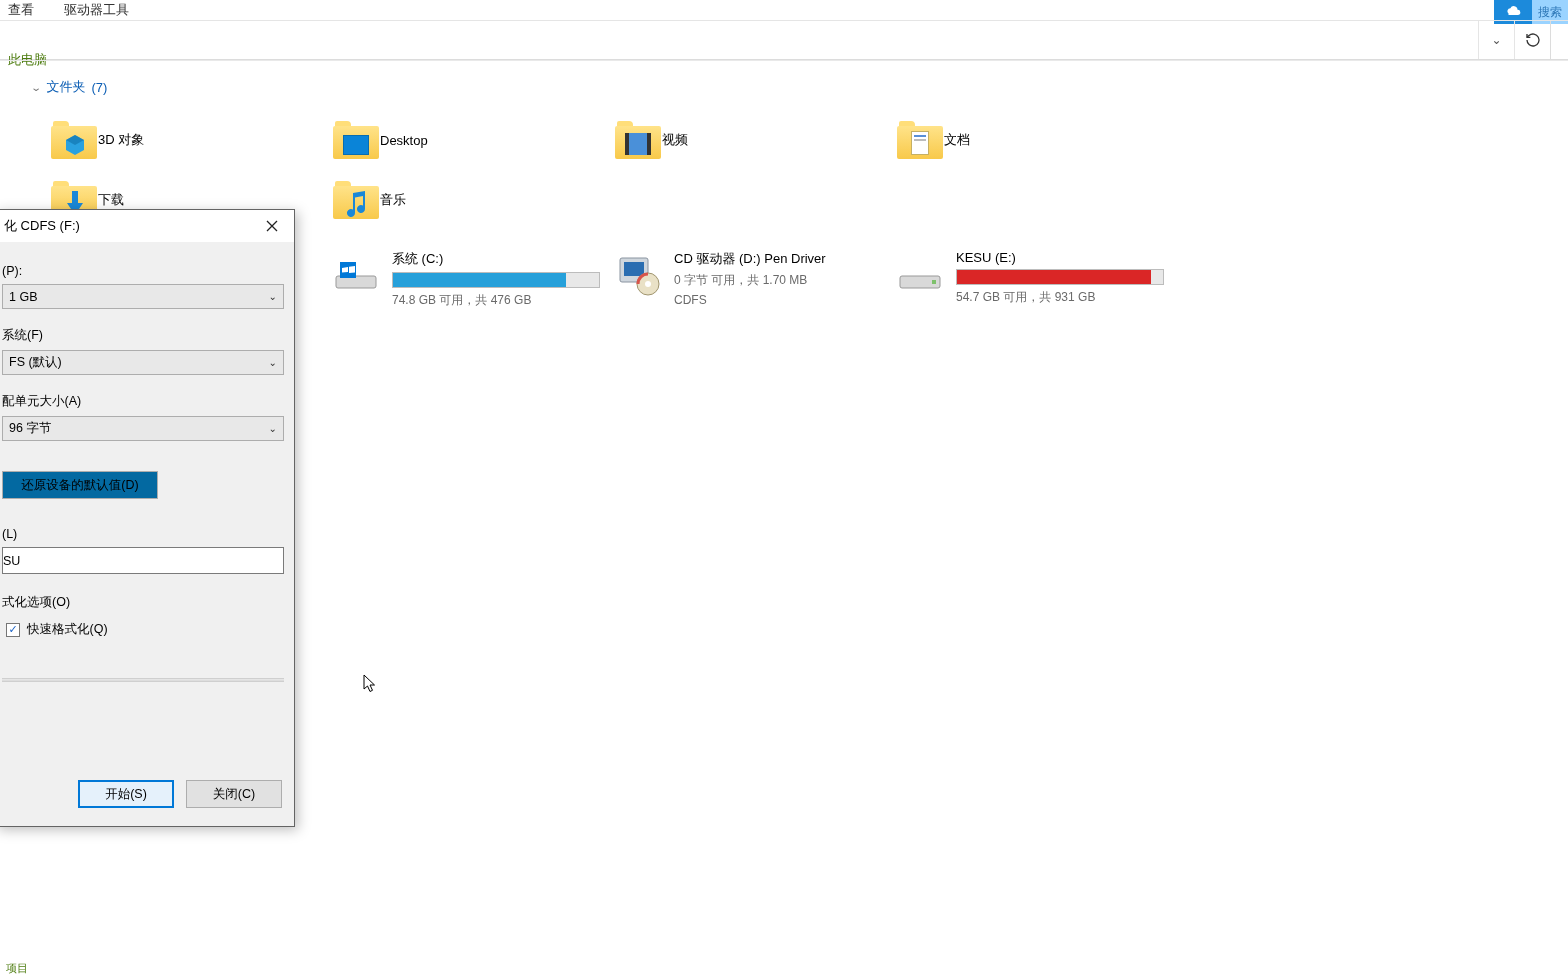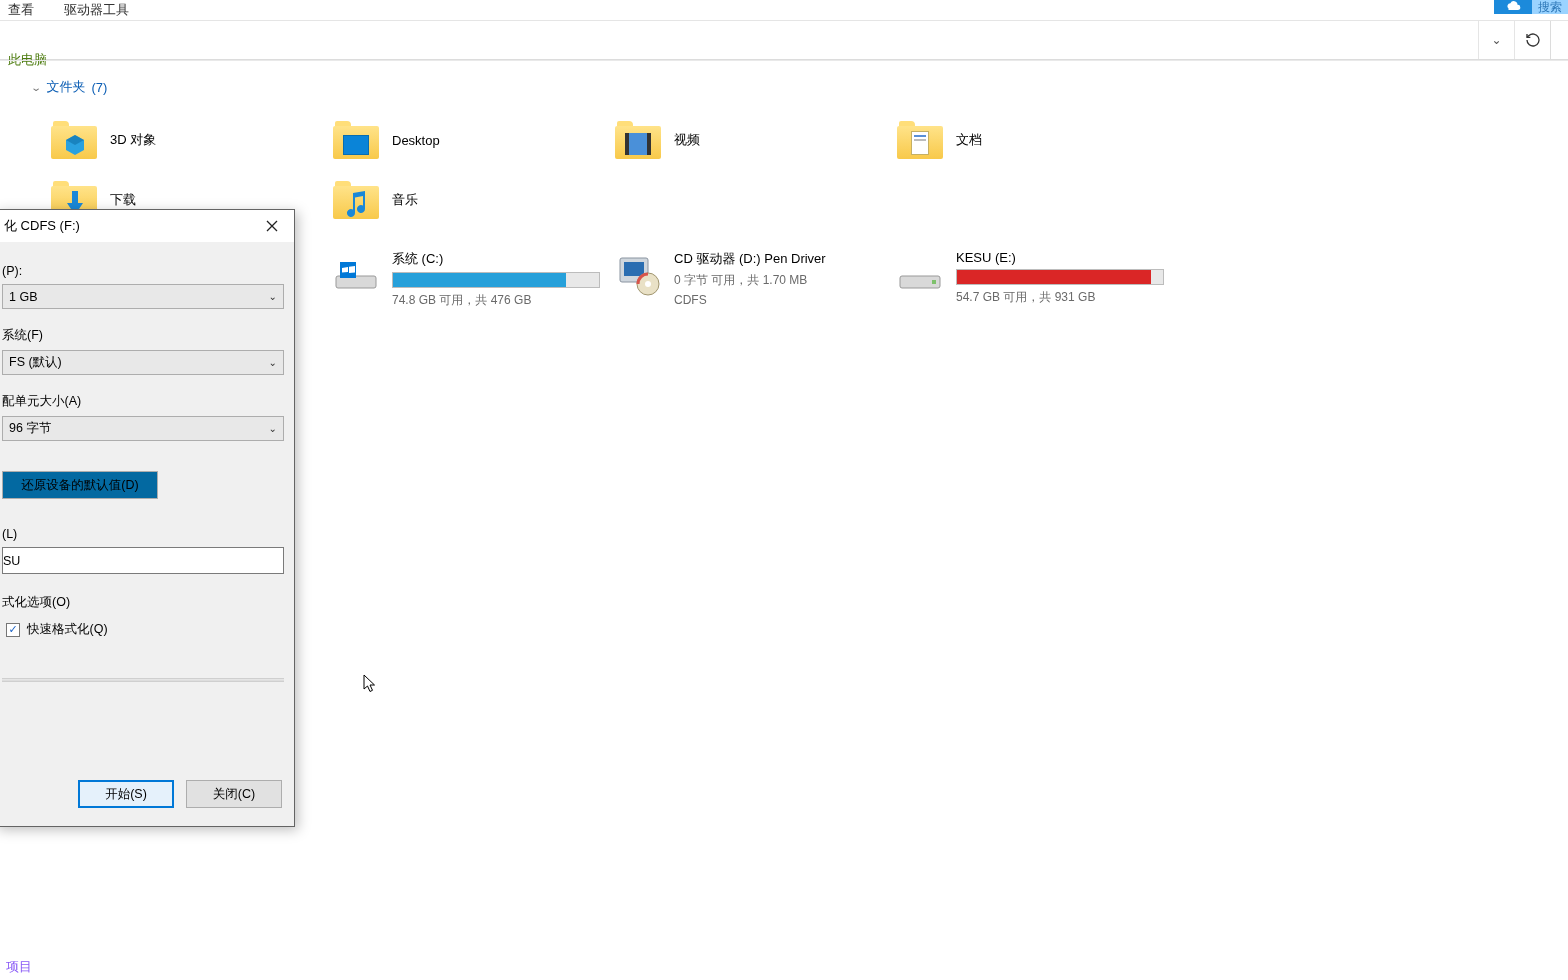--- a/index.html
+++ b/index.html
@@ -1,39 +1,39 @@
 <!DOCTYPE html>
 <html><head>
 <meta charset="utf-8">
 <style>
 * { margin: 0; padding: 0; box-sizing: border-box; font-family: "Microsoft YaHei", "Segoe UI", sans-serif; }
 body { background: #fff; width: 1568px; height: 980px; overflow: hidden; position: relative; font-size: 13px; color: #000; }
 
 .top-menu { height: 20px; display: flex; align-items: center; padding-left: 2px; gap: 18px; }
 .top-menu span { color: #333; font-size: 13px; padding: 0 6px; }
-.top-right-badges { position: absolute; top: 0; right: 0; display: flex; height: 14px; }
+.top-right-badges { position: absolute; top: 0; right: 0; display: flex; height: 24px; }
 .badge-baidu { width: 38px; background: #1c8adb; display: flex; align-items: center; justify-content: center; }
 .badge-baidu svg { width: 18px; height: 18px; }
 .badge-search { background: #9ad3ff; color: #2e78b8; padding: 0 6px; display: flex; align-items: center; font-size: 12px; }
 
 .address-bar { height: 40px; border-top: 1px solid #e5e5e5; border-bottom: 1px solid #dcdcdc; display: flex; align-items: center; padding: 0 8px; position: relative; }
 .address-text { font-size: 13px; color: #4d7c0f; margin-top: 40px; }
 .address-right { position: absolute; right: 0; display: flex; align-items: center; height: 100%; }
 .addr-btn { width: 36px; height: 38px; display: flex; align-items: center; justify-content: center; border-left: 1px solid #e5e5e5; color: #444; }
 .addr-chevron { color: #555; font-size: 12px; }
 
 .content { position: relative; padding: 18px 0 0 20px; }
 .sep-line { position:absolute; top:0; left:0; right:0; height:1px; background:#e9e9e9; }
 .group-header { display: flex; align-items: center; gap: 6px; font-size: 13px; margin-bottom: 14px; margin-left: 12px; }
 .chev-down { color: #777; font-size: 10px; display:inline-block; transform: scaleX(1.4); }
 .group-title { color: #0a5db4; }
 .group-count { color: #0a5db4; }
 
 .folders-row, .folders-row2 { display: flex; margin-left: 30px; }
-.folder-item { display: flex; align-items: center; width: 282px; height: 60px; gap: 12px; }
+.folder-item { display: flex; align-items: center; width: 282px; height: 60px; }
 .folder-icon { width: 48px; height: 42px; display: flex; align-items: center; justify-content: center; }
 .folder-label { font-size: 13px; color: #000; }
 
 .drives-row { display: flex; margin-left: 30px; margin-top: 20px; }
 .drive-item { display: flex; align-items: flex-start; width: 282px; gap: 12px; }
 .drive-icon { width: 48px; height: 48px; display: flex; align-items: center; justify-content: center; }
 .drive-info { display: flex; flex-direction: column; gap: 4px; }
 .drive-name { font-size: 13px; }
 .drive-bar { width: 208px; height: 16px; background: #e8e8e8; border: 1px solid #bcbcbc; position: relative; }
 .drive-fill { position: absolute; height: 100%; top: 0; left: 0; }
@@ -284,17 +284,17 @@
     </div>
 
     <div class="dlg-divider"></div>
   </div>
   <div class="dlg-footer">
     <div class="dlg-action primary">开始(S)</div>
     <div class="dlg-action">关闭(C)</div>
   </div>
 </div>
 
-<div style="position:absolute;left:0;bottom:0;font-size:13px;color:#8b5cf6;padding:4px 6px;">项目</div>
+<div style="position:absolute;left:0;bottom:0;font-size:11px;color:#4d7c0f;padding:4px 6px;">项目</div>
 
 <svg class="cursor" viewBox="0 0 14 20">
     <path fill="#fff" stroke="#000" stroke-width="1" d="M1 1l0 14 3.5-3 2.5 5.5 2.5-1.2-2.5-5.3 4.5 0z"></path>
   </svg>
 
 </body></html>

